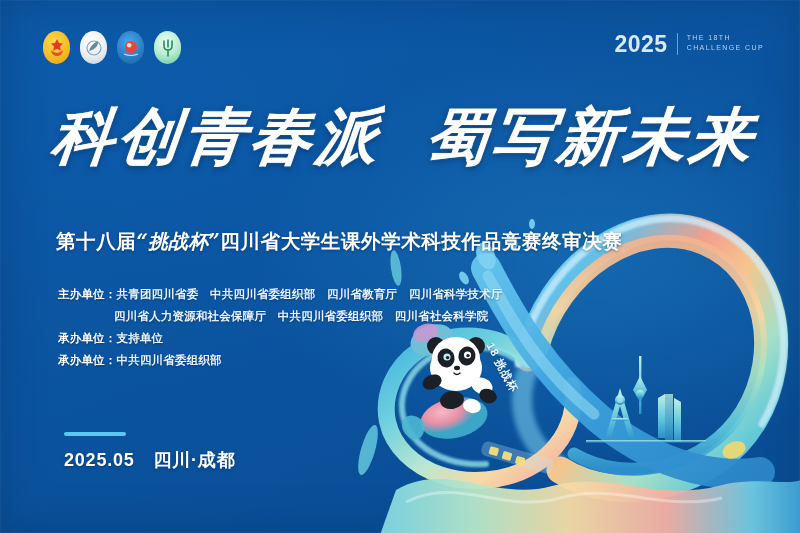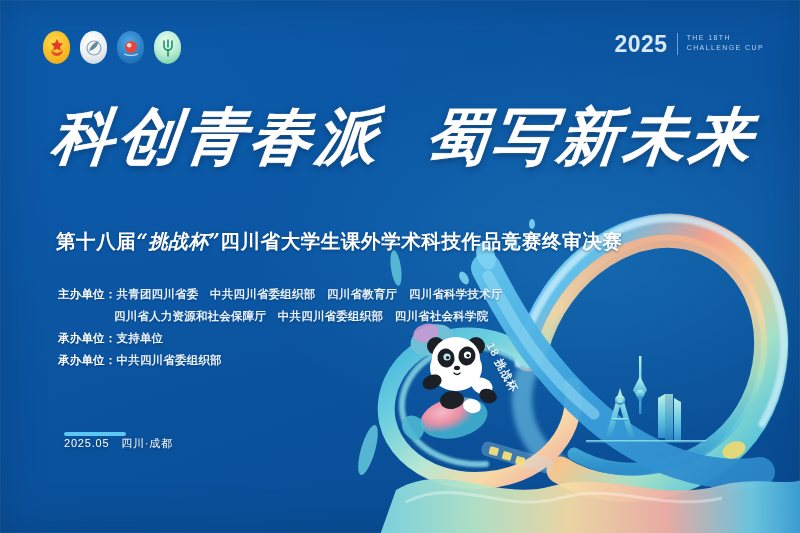--- a/index.html
+++ b/index.html
@@ -82,21 +82,21 @@
     text-shadow:0 1px 2px rgba(4,38,76,.45);
   }
   .orgs .row{display:block;}
   .orgs .indent{padding-left:56px;}
   .orgs .lbl{color:#ffffff;}
 
   
   .datewrap{position:absolute;left:64px;top:432px;z-index:6;}
   .dbar{width:62px;height:4px;background:#5bc8ef;border-radius:2px;}
   .dtxt{
-    color:#ffffff;font-size:11px;font-weight:400;
+    margin-top:12px;color:#ffffff;font-size:18px;font-weight:700;
     letter-spacing:.8px;white-space:nowrap;
     text-shadow:0 1px 3px rgba(4,38,76,.5);
   }
 
   
   .art{position:absolute;right:-6px;top:150px;width:470px;height:385px;z-index:3;}
   .art svg{display:block;width:100%;height:100%;}
   .ribbonLabel{
     position:absolute;left:160px;top:190px;z-index:5;
     color:#e8f6ff;font-size:11px;font-weight:700;letter-spacing:1px;

